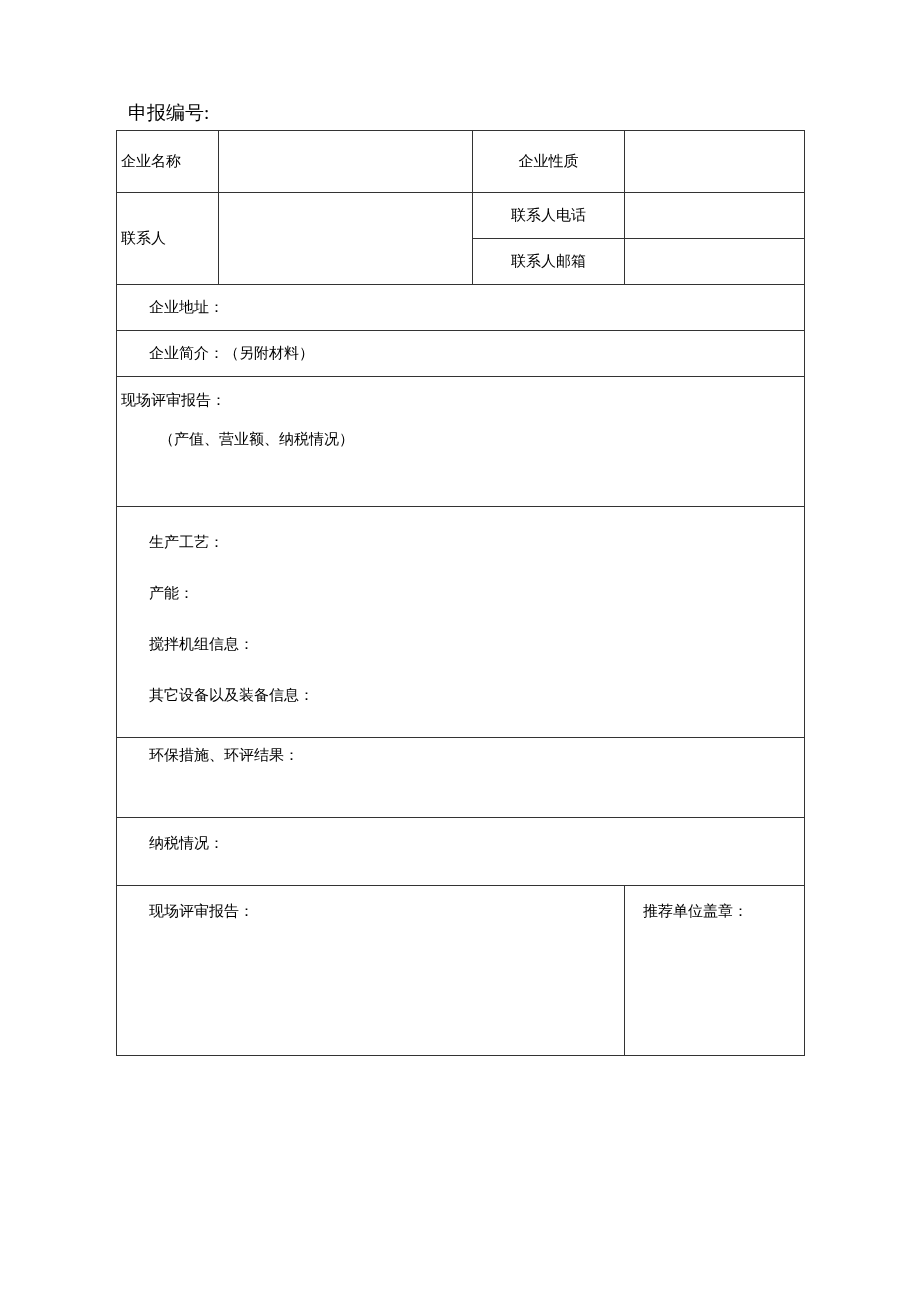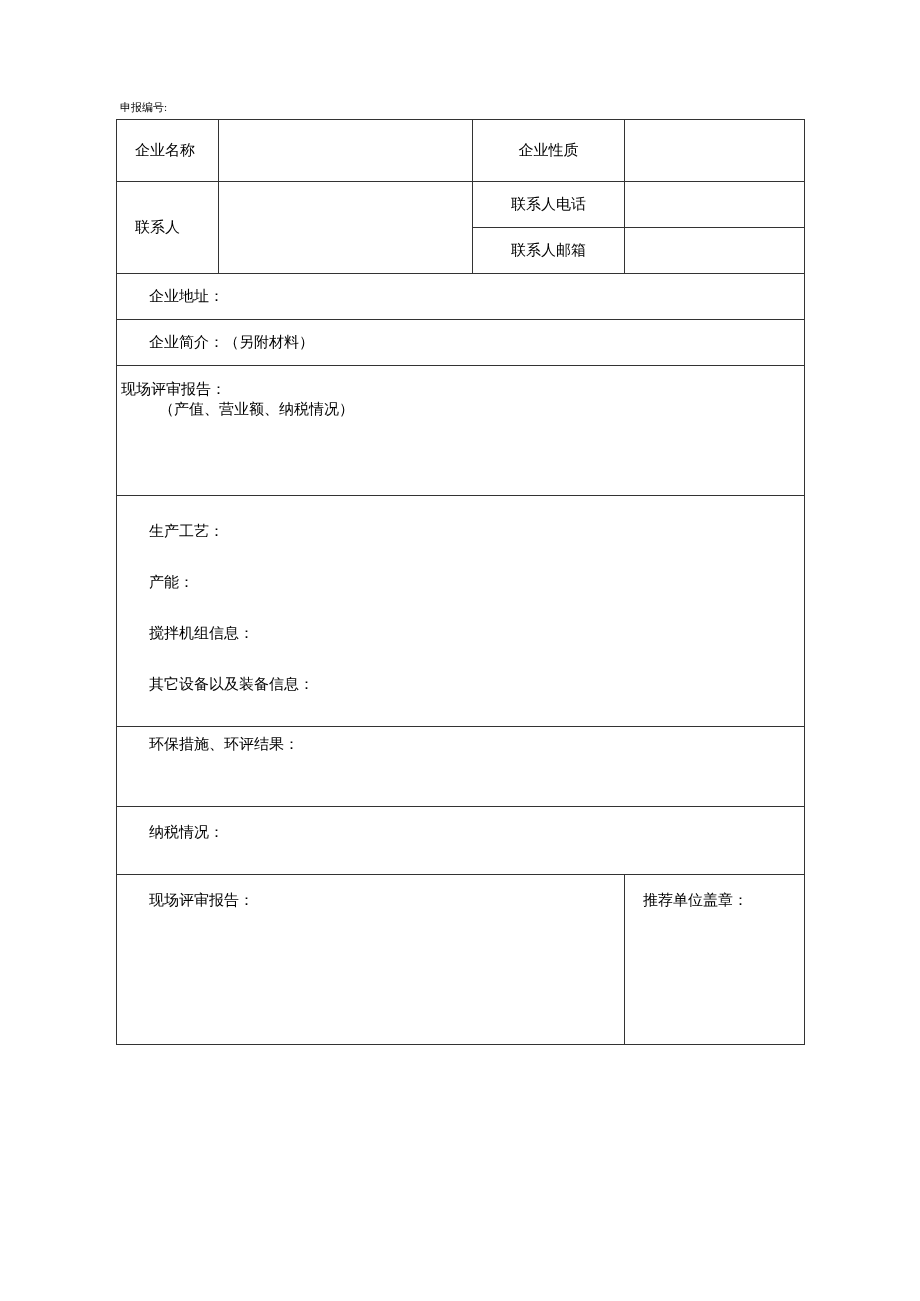--- a/index.html
+++ b/index.html
@@ -18,37 +18,37 @@
       padding: 100px 116px 0 116px;
     }
     .title {
       text-align: center;
       font-size: 24px;
       font-weight: normal;
       margin-bottom: 30px;
       letter-spacing: 2px;
     }
     .reg-number {
-      font-size: 11px;
-      margin-left: 4px;
+      font-size: 19px;
+      margin-left: 12px;
       margin-bottom: 4px;
     }
     table {
       border-collapse: collapse;
       width: 100%;
       table-layout: fixed;
     }
     td {
       border: 1px solid #333;
       font-size: 15px;
       vertical-align: middle;
       padding: 0;
     }
     .col-label {
-      padding-left: 18px;
+      padding-left: 4px;
       height: 62px;
     }
     .header-center {
       text-align: center;
       height: 46px;
     }
     .cell-indent {
       padding-left: 32px;
     }
     .row-addr {
@@ -61,21 +61,21 @@
     .row-finance {
       height: 130px;
       vertical-align: top;
       padding-top: 14px;
     }
     .finance-line1 {
       padding-left: 4px;
     }
     .finance-line2 {
       padding-left: 42px;
-      margin-top: 1px;
+      margin-top: 20px;
       font-family: Liberation Serif, serif;
     }
     .row-prod {
       height: 230px;
       vertical-align: top;
       padding-top: 26px;
     }
     .row-prod .line {
       padding-left: 32px;
       margin-bottom: 32px;

